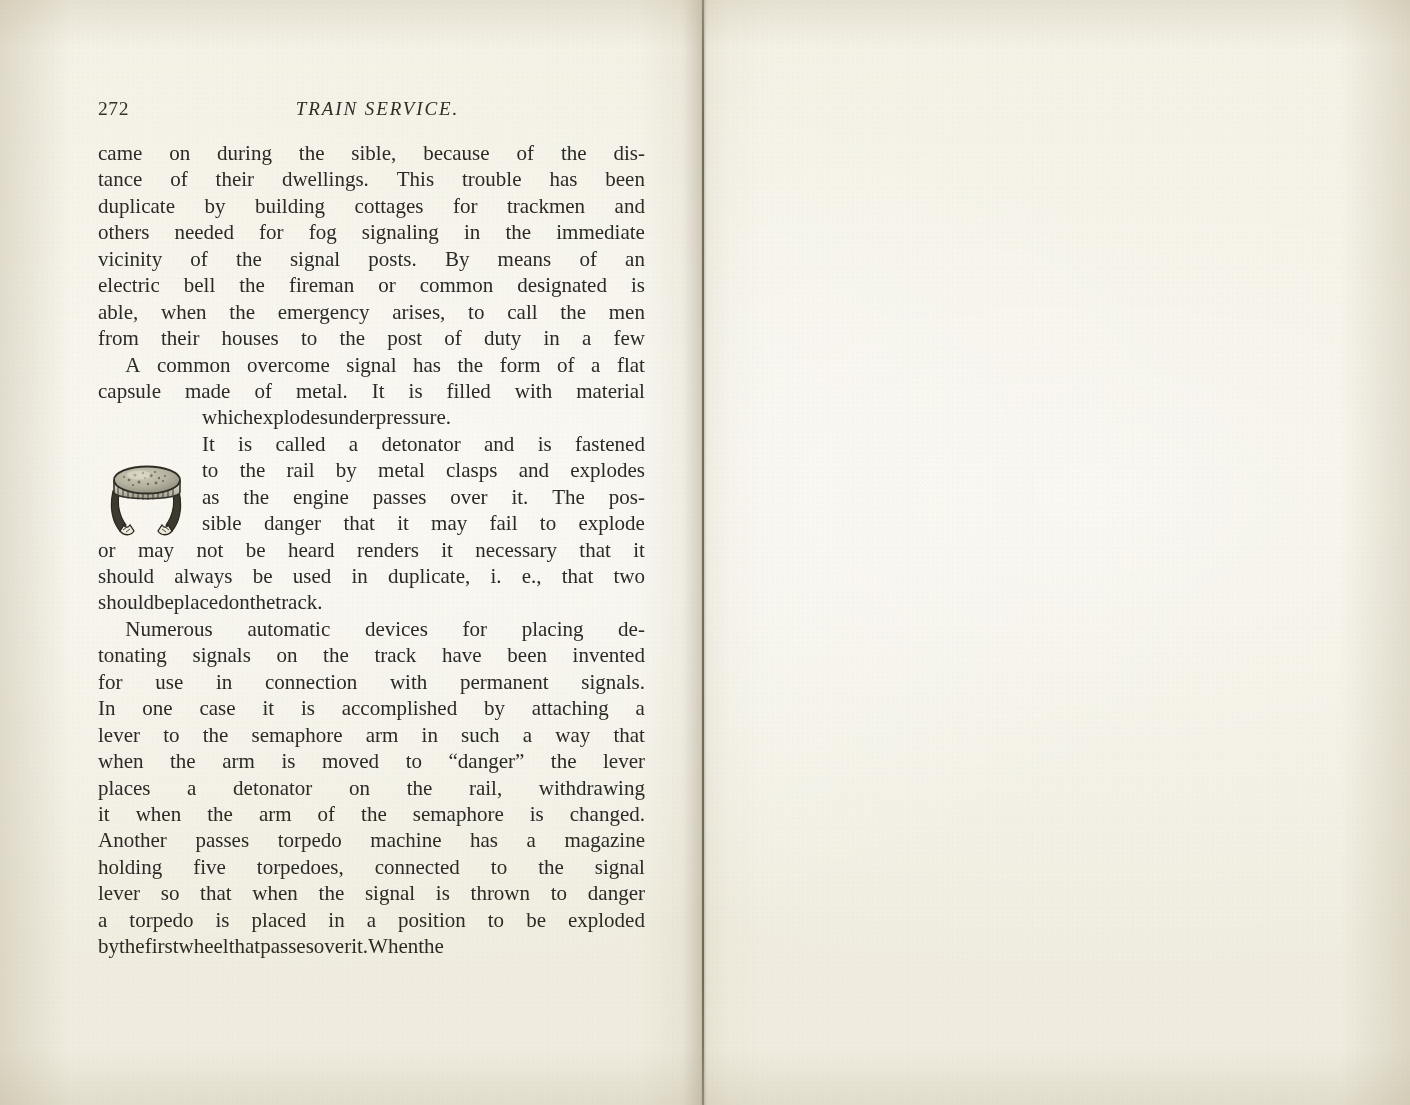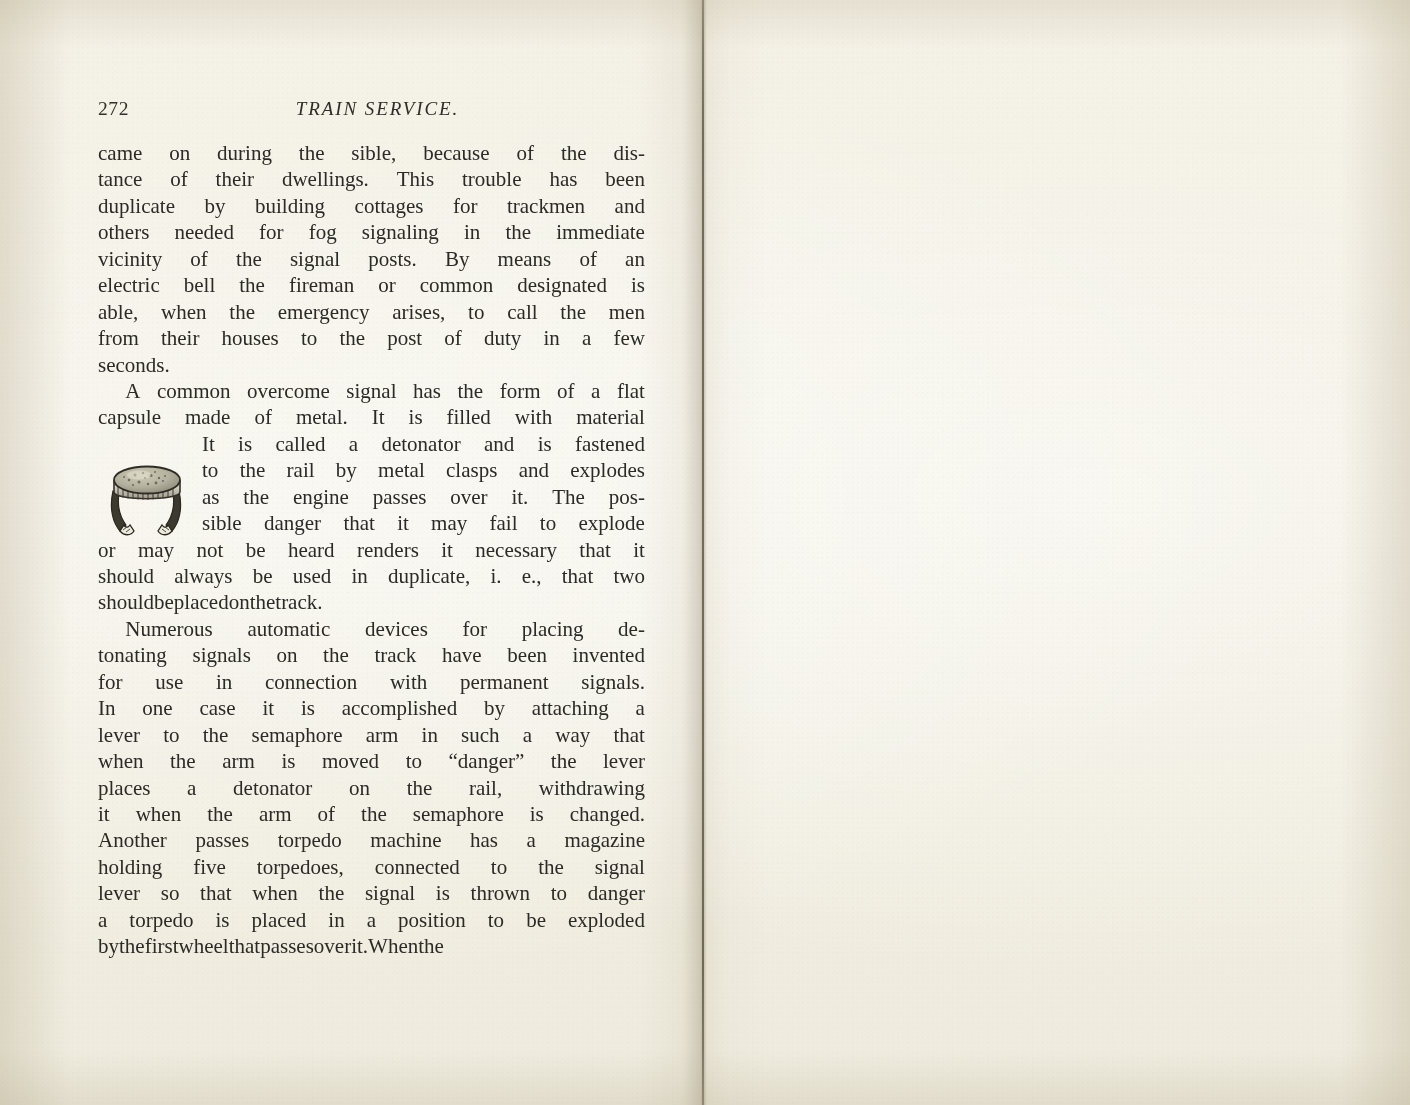--- a/index.html
+++ b/index.html
@@ -174,25 +174,25 @@
     <div class="col col-left" id="col-left">
         <div>
           <div class="tl just"><span>came</span><span>on</span><span>during</span><span>the</span><span>sible,</span><span>because</span><span>of</span><span>the</span><span>dis-</span></div>
           <div class="tl just"><span>tance</span><span>of</span><span>their</span><span>dwellings.</span><span>This</span><span>trouble</span><span>has</span><span>been</span></div>
           <div class="tl just"><span>duplicate</span><span>by</span><span>building</span><span>cottages</span><span>for</span><span>trackmen</span><span>and</span></div>
           <div class="tl just"><span>others</span><span>needed</span><span>for</span><span>fog</span><span>signaling</span><span>in</span><span>the</span><span>immediate</span></div>
           <div class="tl just"><span>vicinity</span><span>of</span><span>the</span><span>signal</span><span>posts.</span><span>By</span><span>means</span><span>of</span><span>an</span></div>
           <div class="tl just"><span>electric</span><span>bell</span><span>the</span><span>fireman</span><span>or</span><span>common</span><span>designated</span><span>is</span></div>
           <div class="tl just"><span>able,</span><span>when</span><span>the</span><span>emergency</span><span>arises,</span><span>to</span><span>call</span><span>the</span><span>men</span></div>
           <div class="tl just"><span>from</span><span>their</span><span>houses</span><span>to</span><span>the</span><span>post</span><span>of</span><span>duty</span><span>in</span><span>a</span><span>few</span></div>
-          <div class="tl last"><span>seconds.</span></div>
         </div>
         <div>
           <div class="tl just indent-line"><span>A</span><span>common</span><span>overcome</span><span>signal</span><span>has</span><span>the</span><span>form</span><span>of</span><span>a</span><span>flat</span></div>
           <div class="tl just"><span>capsule</span><span>made</span><span>of</span><span>metal.</span><span>It</span><span>is</span><span>filled</span><span>with</span><span>material</span></div>
+          <div class="tl last fig-line"><span>which</span><span>explodes</span><span>under</span><span>pressure.</span></div>
         </div>
         <div>
           <div class="tl just fig-line"><span>It</span><span>is</span><span>called</span><span>a</span><span>detonator</span><span>and</span><span>is</span><span>fastened</span></div>
           <div class="tl just fig-line"><span>to</span><span>the</span><span>rail</span><span>by</span><span>metal</span><span>clasps</span><span>and</span><span>explodes</span></div>
           <div class="tl just fig-line"><span>as</span><span>the</span><span>engine</span><span>passes</span><span>over</span><span>it.</span><span>The</span><span>pos-</span></div>
           <div class="tl just fig-line"><span>sible</span><span>danger</span><span>that</span><span>it</span><span>may</span><span>fail</span><span>to</span><span>explode</span></div>
           <div class="tl just"><span>or</span><span>may</span><span>not</span><span>be</span><span>heard</span><span>renders</span><span>it</span><span>necessary</span><span>that</span><span>it</span></div>
           <div class="tl just"><span>should</span><span>always</span><span>be</span><span>used</span><span>in</span><span>duplicate,</span><span>i.</span><span>e.,</span><span>that</span><span>two</span></div>
           <div class="tl last"><span>should</span><span>be</span><span>placed</span><span>on</span><span>the</span><span>track.</span></div>
         </div>

